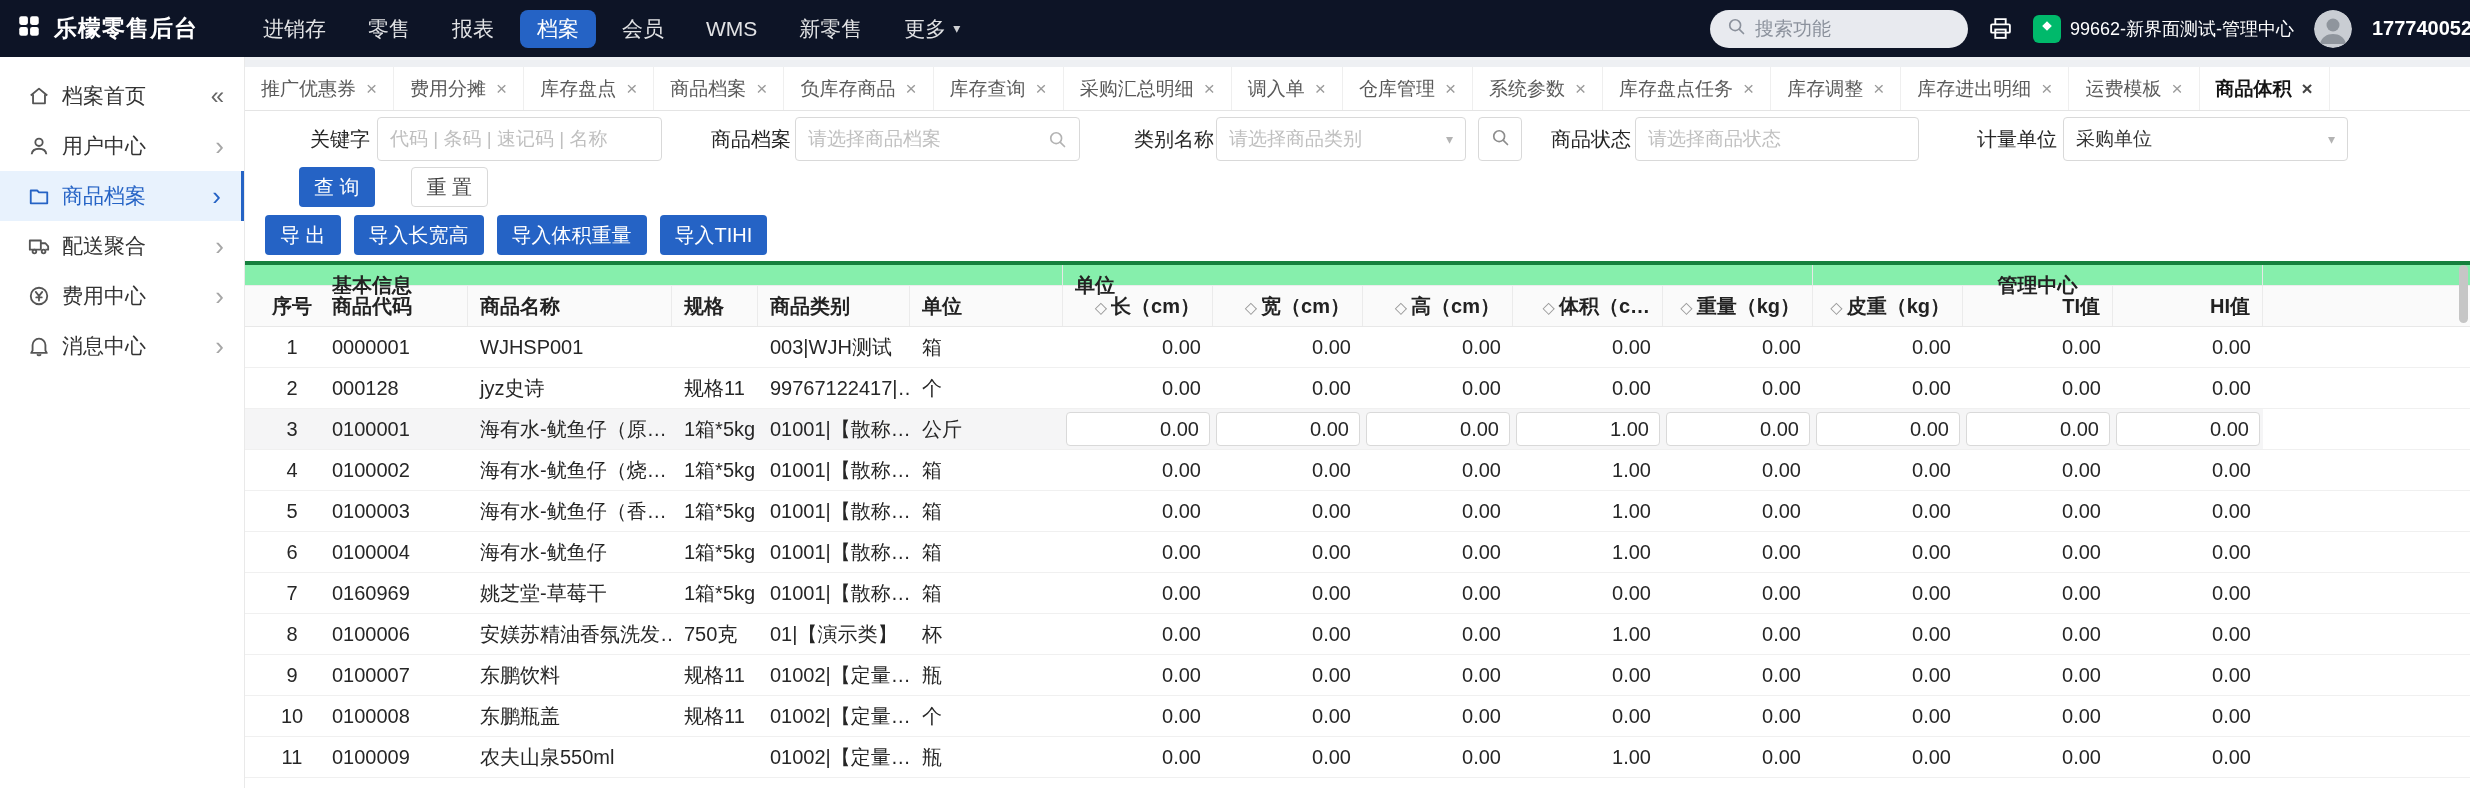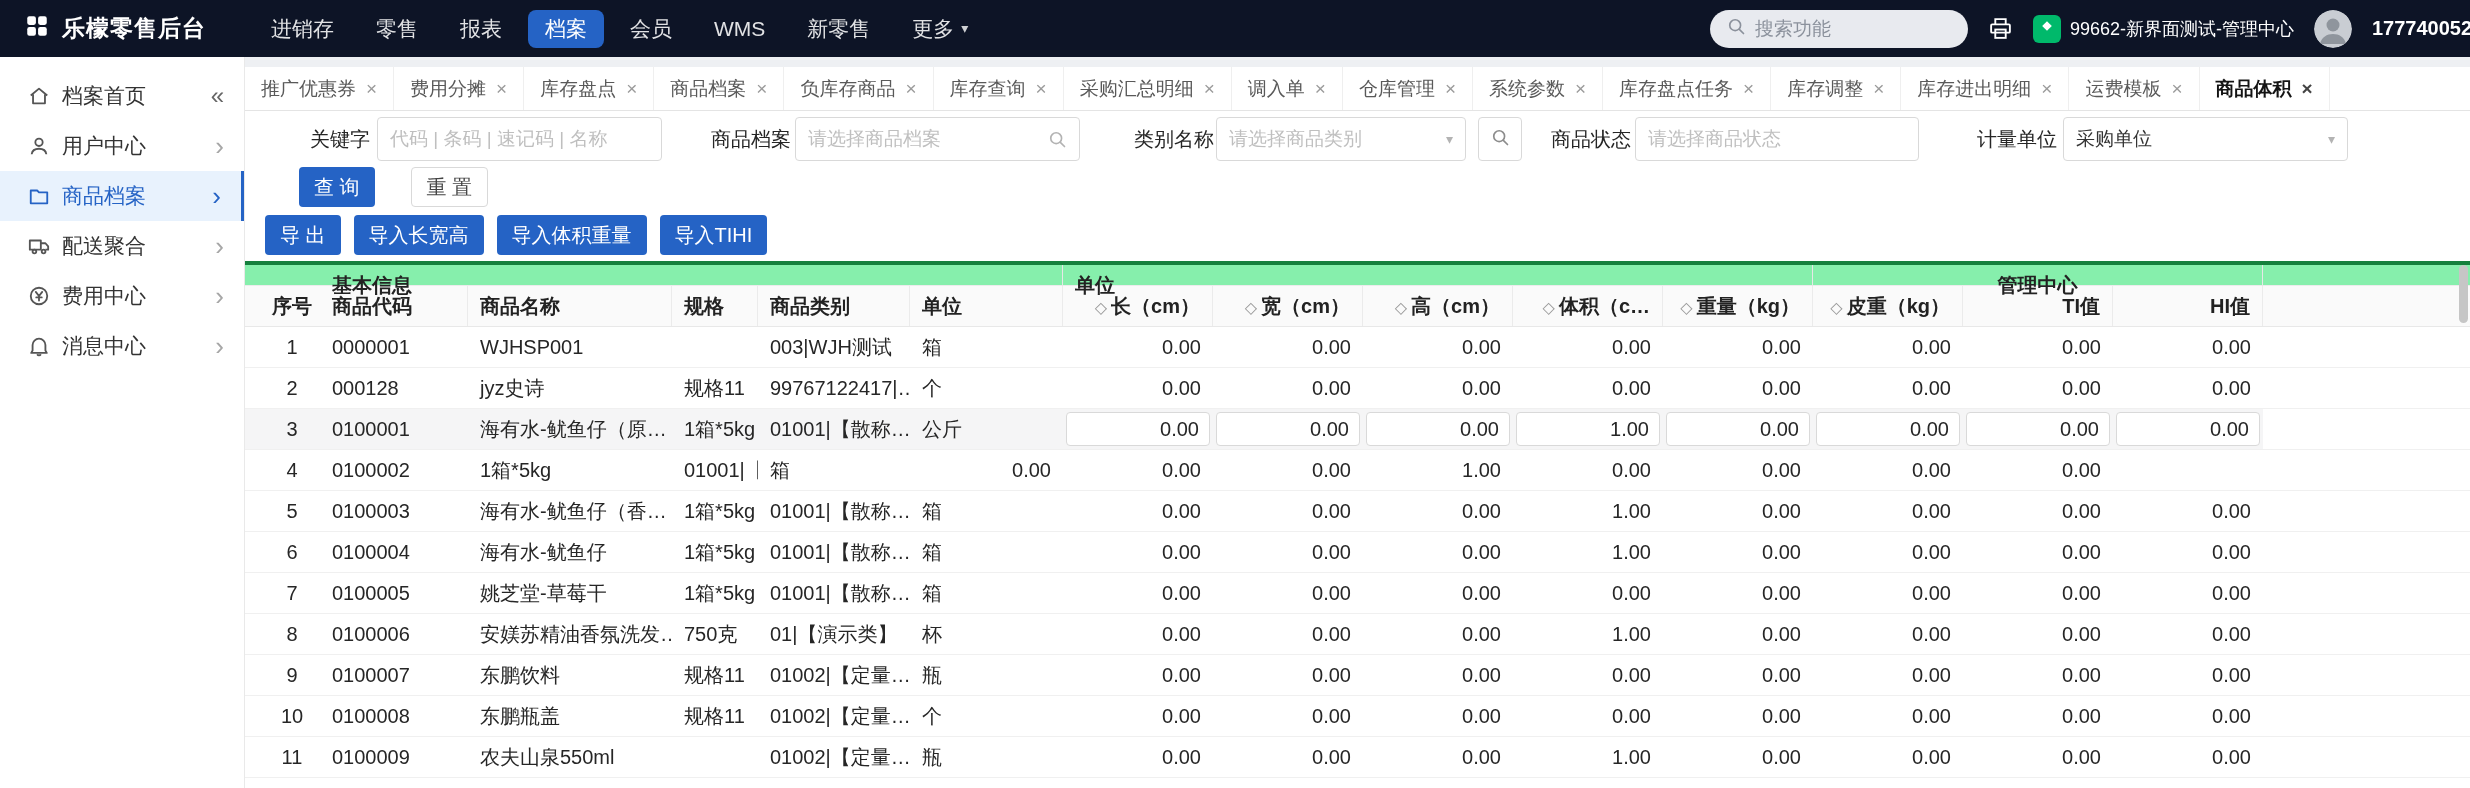--- a/index.html
+++ b/index.html
@@ -2,21 +2,21 @@
 <html style="--primary: #2563c5; --topbar-bg: #0d1426; --green: #00b96b; --sidebar-active-bg: #e8f2fd;"><head>
 <meta charset="utf-8">
 <style>
   * { margin:0; padding:0; box-sizing:border-box; }
   html,body { width:2470px; height:788px; overflow:hidden; }
   body { font-family:"Liberation Sans","DejaVu Sans",sans-serif; background:#fff; color:#262626; }
   .screen { position:relative; width:2470px; height:788px; background:#eef0f3; overflow:hidden; }
 
   
   .topbar { position:absolute; top:0; left:0; width:100%; height:57px; background:var(--topbar-bg,#0d1426);
-            display:flex; align-items:center; padding-left:24px; color:#fff; }
+            display:flex; align-items:center; padding-left:16px; color:#fff; }
   .logo { display:flex; align-items:center; gap:12px; font-size:23px; font-weight:700; letter-spacing:1px; margin-right:44px; white-space:nowrap; }
   .topnav { display:flex; align-items:center; height:100%; }
   .nav-item { padding:0 21px; height:57px; line-height:57px; font-size:21px; color:rgba(255,255,255,.88); cursor:pointer; white-space:nowrap; display:flex; align-items:center; }
   .nav-item.active { background:var(--primary,#2563c5); color:#fff; height:38px; line-height:38px; border-radius:8px; padding:0 17px; margin:0 5px; }
   .nav-item .caret { font-size:14px; margin-left:7px; color:rgba(255,255,255,.8); }
   .topbar-right { margin-left:auto; display:flex; align-items:center; gap:20px; }
   .searchbox { width:258px; height:38px; border-radius:19px; background:#e8eaef; color:#8b919c; display:flex; align-items:center; gap:9px; padding:0 16px; font-size:19px; cursor:text; }
   .tool-ico { display:flex; align-items:center; color:#fff; cursor:pointer; }
   .store { display:flex; align-items:center; gap:9px; font-size:18px; color:#fff; white-space:nowrap; cursor:pointer; }
   .store-ico { width:28px; height:28px; border-radius:6px; background:var(--green,#00b96b); display:flex; align-items:center; justify-content:center; }
@@ -416,20 +416,21 @@
                 <div class="cellbox">0.00</div>
               </div>
               <div class="td r ed">
                 <div class="cellbox">0.00</div>
               </div>
               <div class="td"></div>
             </div>
             <div class="trow grid">
               <div class="td c">4</div>
               <div class="td l">0100002</div>
+              <div class="td l">海有水-鱿鱼仔（烧…</div>
               <div class="td l">1箱*5kg</div>
               <div class="td l">01001|【散称…</div>
               <div class="td l">箱</div>
               <div class="td r">0.00</div>
               <div class="td r">0.00</div>
               <div class="td r">0.00</div>
               <div class="td r">1.00</div>
               <div class="td r">0.00</div>
               <div class="td r">0.00</div>
               <div class="td r">0.00</div>
@@ -465,21 +466,21 @@
               <div class="td r">0.00</div>
               <div class="td r">1.00</div>
               <div class="td r">0.00</div>
               <div class="td r">0.00</div>
               <div class="td r">0.00</div>
               <div class="td r">0.00</div>
               <div class="td"></div>
             </div>
             <div class="trow grid">
               <div class="td c">7</div>
-              <div class="td l">0100005</div>
+              <div class="td l">0160969</div>
               <div class="td l">姚芝堂-草莓干</div>
               <div class="td l">1箱*5kg</div>
               <div class="td l">01001|【散称…</div>
               <div class="td l">箱</div>
               <div class="td r">0.00</div>
               <div class="td r">0.00</div>
               <div class="td r">0.00</div>
               <div class="td r">0.00</div>
               <div class="td r">0.00</div>
               <div class="td r">0.00</div>

